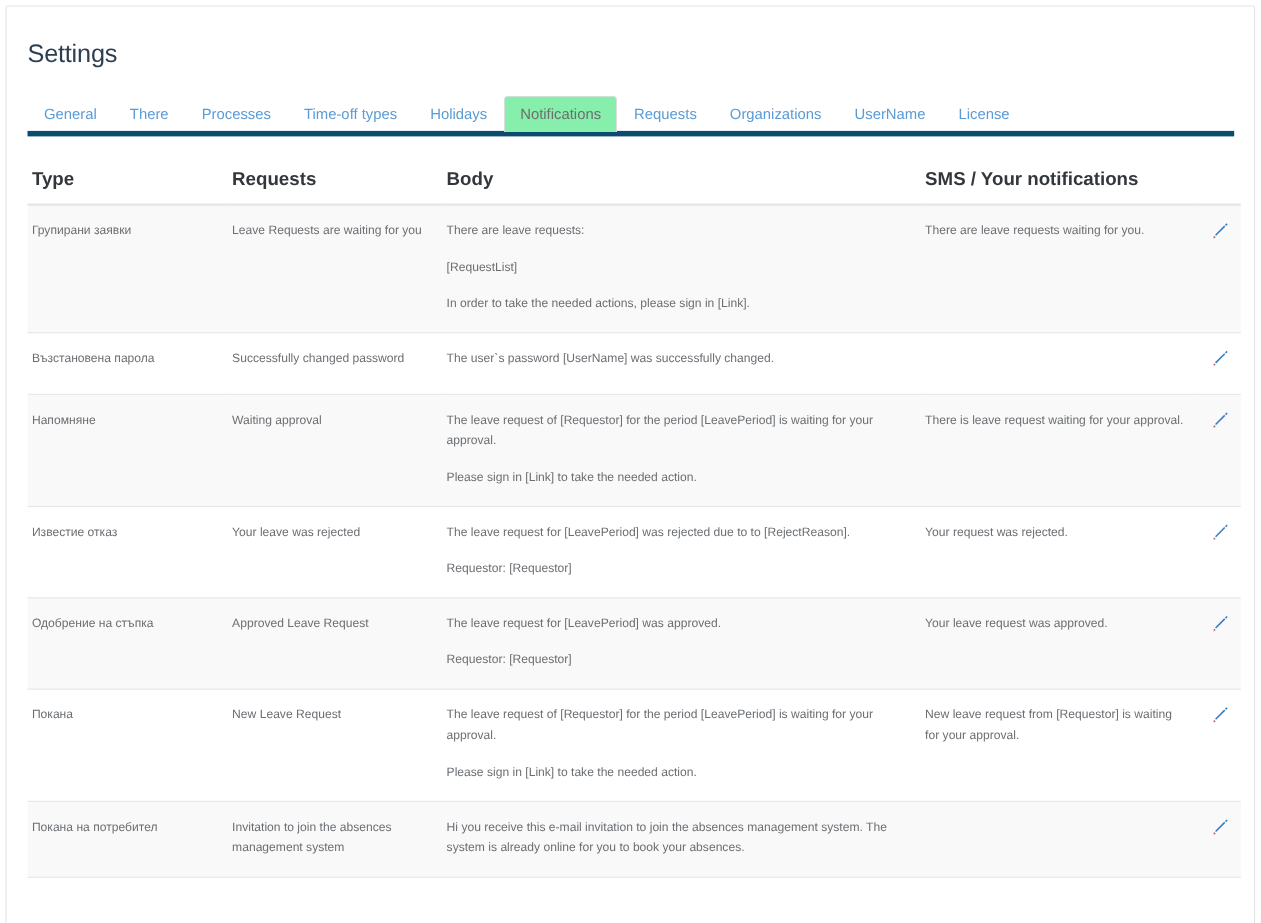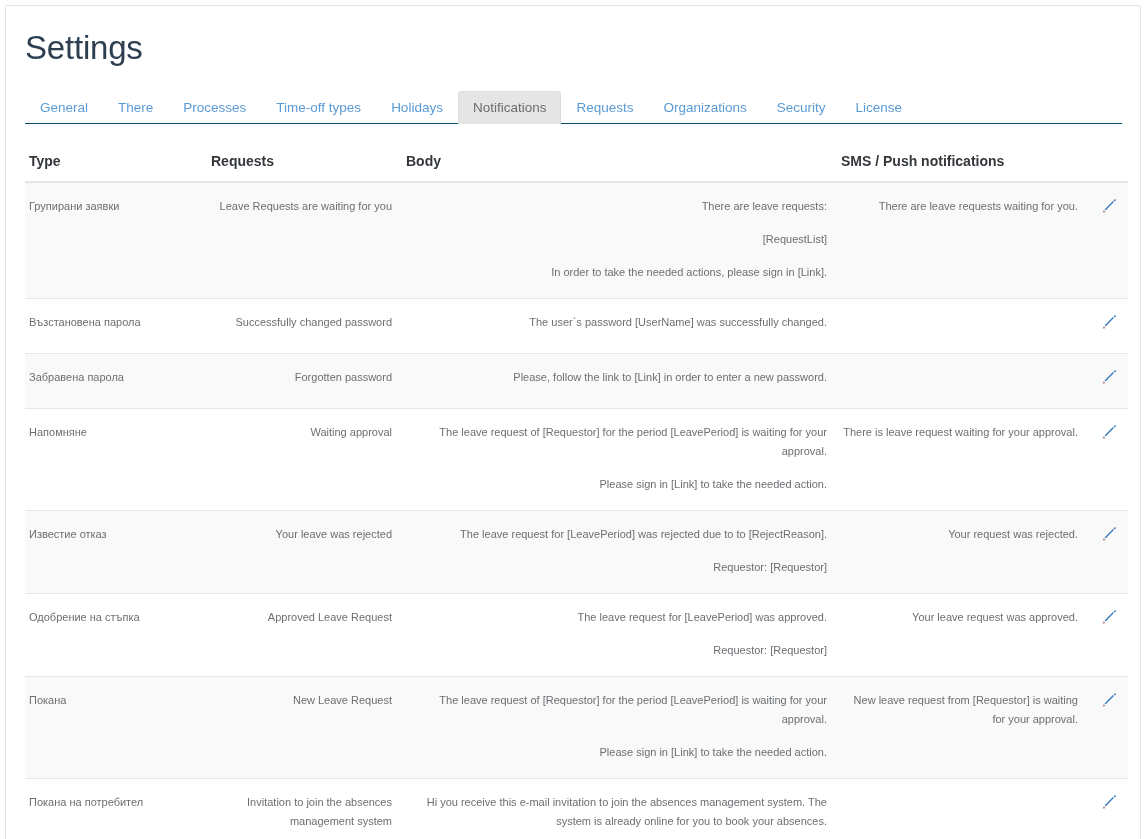--- a/index.html
+++ b/index.html
@@ -23,70 +23,70 @@
     height: 860px;
     background: #ffffff;
     border: 1px solid #e3e3e3;
     border-radius: 2px;
     overflow: hidden;
   }
 
   .page-title {
     margin: 0;
     padding: 22px 0 0 19px;
-    font-size: 33px;
+    font-size: 23px;
     line-height: 40px;
     font-weight: 400;
     color: #2c3e50;
     letter-spacing: -0.2px;
   }
 
   
   .tab-bar {
     margin: 23px 0 0 19px;
     padding: 0;
     list-style: none;
     display: flex;
     align-items: flex-end;
-    border-bottom: 1px solid #0c4a6e;
+    border-bottom: 5px solid #0c4a6e;
     width: 1097px;
     height: 33px;
   }
   .tab {
     padding: 7px 14px 8px 14px;
     font-size: 13.5px;
     line-height: 17px;
     color: #5b9bd5;
     cursor: pointer;
     border: 1px solid transparent;
     border-bottom: none;
     margin-bottom: -1px;
     border-radius: 4px 4px 0 0;
     white-space: nowrap;
   }
   .tab.active {
     color: #6d6d6d;
-    background: #e5e5e5;
+    background: #86efac;
     border-color: #dddddd;
     border-bottom-color: #ffffff;
   }
 
   
   .table-wrap {
     margin: 0 0 0 19px;
     width: 1103px;
   }
   table.notif-table {
     border-collapse: collapse;
     width: 1103px;
     table-layout: fixed;
   }
   table.notif-table th {
     text-align: left;
-    font-size: 14px;
+    font-size: 17px;
     font-weight: bold;
     color: #33373b;
     padding: 29px 10px 12px 4px;
     border-bottom: 2px solid #e6e6e6;
     vertical-align: bottom;
   }
   table.notif-table td {
     font-size: 11px;
     color: #6b6f73;
     padding: 14px 10px 16px 4px;
@@ -98,21 +98,20 @@
   table.notif-table tbody tr:nth-child(even) td { background: #ffffff; }
 
   col.c-type { width: 182px; }
   col.c-subject { width: 195px; }
   col.c-body { width: 435px; }
   col.c-sms { width: 251px; }
   col.c-action { width: 40px; }
 
   td.cell-body p, td.cell-sms p, td.cell-subject p {
     margin: 0 0 14px 0;
-    text-align: right;
   }
   td.cell-body p:last-child,
   td.cell-sms p:last-child,
   td.cell-subject p:last-child { margin-bottom: 0; }
 
   td.cell-action {
     padding-top: 13px;
     padding-right: 0;
     text-align: right;
   }
@@ -134,39 +133,39 @@
 
   <ul class="tab-bar" id="tab-bar">
       <li class="tab">General</li>
       <li class="tab">There</li>
       <li class="tab">Processes</li>
       <li class="tab">Time-off types</li>
       <li class="tab">Holidays</li>
       <li class="tab active">Notifications</li>
       <li class="tab">Requests</li>
       <li class="tab">Organizations</li>
-      <li class="tab">Security</li>
+      <li class="tab">UserName</li>
       <li class="tab">License</li>
     </ul>
 
   <div class="table-wrap">
     <table class="notif-table">
       <colgroup>
         <col class="c-type">
           <col class="c-subject">
           <col class="c-body">
           <col class="c-sms">
           <col class="c-action">
       </colgroup>
       <thead>
         <tr id="header-row">
             <th>Type</th>
             <th>Requests</th>
             <th>Body</th>
-            <th>SMS / Push notifications</th>
+            <th>SMS / Your notifications</th>
             <th></th>
           </tr>
       </thead>
       <tbody id="table-body">
           <tr>
             <td class="cell-type">Групирани заявки</td>
             <td class="cell-subject">
               <p>Leave Requests are waiting for you</p>
             </td>
             <td class="cell-body">
@@ -194,36 +193,20 @@
             </td>
             <td class="cell-sms"></td>
             <td class="cell-action"><span class="edit-icon"><svg width="18" height="18" viewBox="0 0 18 18">
                   <path d="M15.1 1.9 L16.1 2.9 L14.6 4.4 L13.6 3.4 Z" fill="#3d7ebf"></path>
                   <path d="M4.6 12.4 L12.9 4.1 L13.9 5.1 L5.6 13.4 Z" fill="#3a7bbd"></path>
                   <path d="M3.7 13.3 L5.3 14.9 L2.6 16 Z" fill="#b06a6a"></path>
                   <path d="M2.6 16 L3.1 14.7 L3.9 15.5 Z" fill="#ffffff"></path>
                 </svg></span></td>
           </tr>
           <tr>
-            <td class="cell-type">Забравена парола</td>
-            <td class="cell-subject">
-              <p>Forgotten password</p>
-            </td>
-            <td class="cell-body">
-              <p>Please, follow the link to [Link] in order to enter a new password.</p>
-            </td>
-            <td class="cell-sms"></td>
-            <td class="cell-action"><span class="edit-icon"><svg width="18" height="18" viewBox="0 0 18 18">
-                  <path d="M15.1 1.9 L16.1 2.9 L14.6 4.4 L13.6 3.4 Z" fill="#3d7ebf"></path>
-                  <path d="M4.6 12.4 L12.9 4.1 L13.9 5.1 L5.6 13.4 Z" fill="#3a7bbd"></path>
-                  <path d="M3.7 13.3 L5.3 14.9 L2.6 16 Z" fill="#b06a6a"></path>
-                  <path d="M2.6 16 L3.1 14.7 L3.9 15.5 Z" fill="#ffffff"></path>
-                </svg></span></td>
-          </tr>
-          <tr>
             <td class="cell-type">Напомняне</td>
             <td class="cell-subject">
               <p>Waiting approval</p>
             </td>
             <td class="cell-body">
               <p>The leave request of [Requestor] for the period [LeavePeriod] is waiting for your approval.</p>
               <p>Please sign in [Link] to take the needed action.</p>
             </td>
             <td class="cell-sms">
               <p>There is leave request waiting for your approval.</p>

